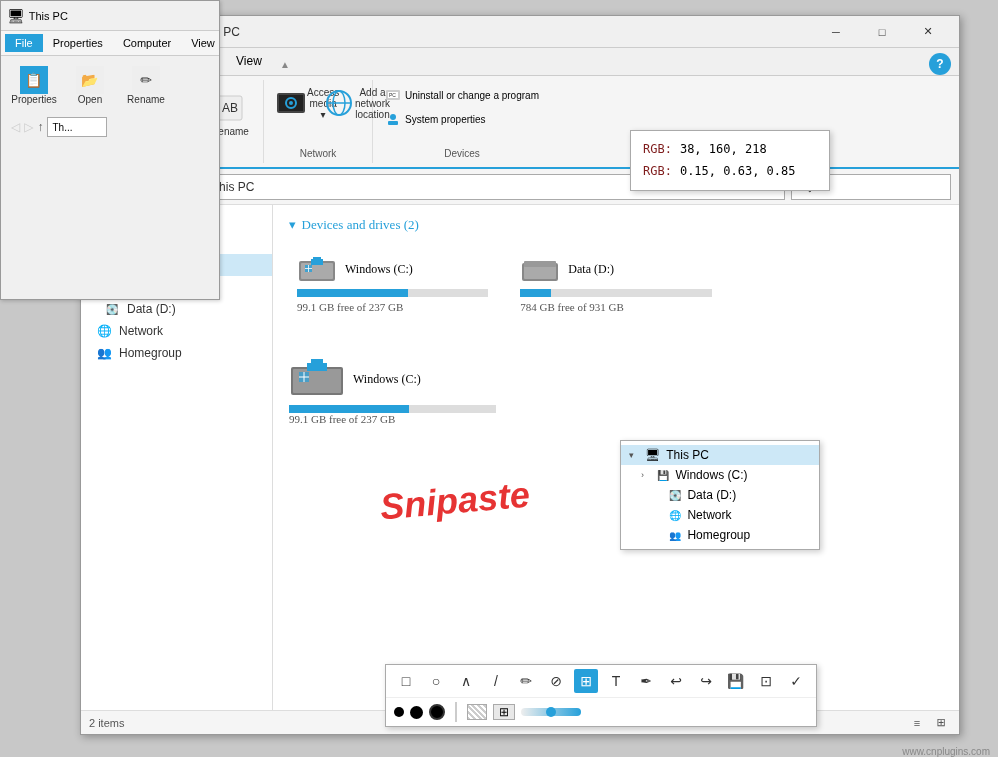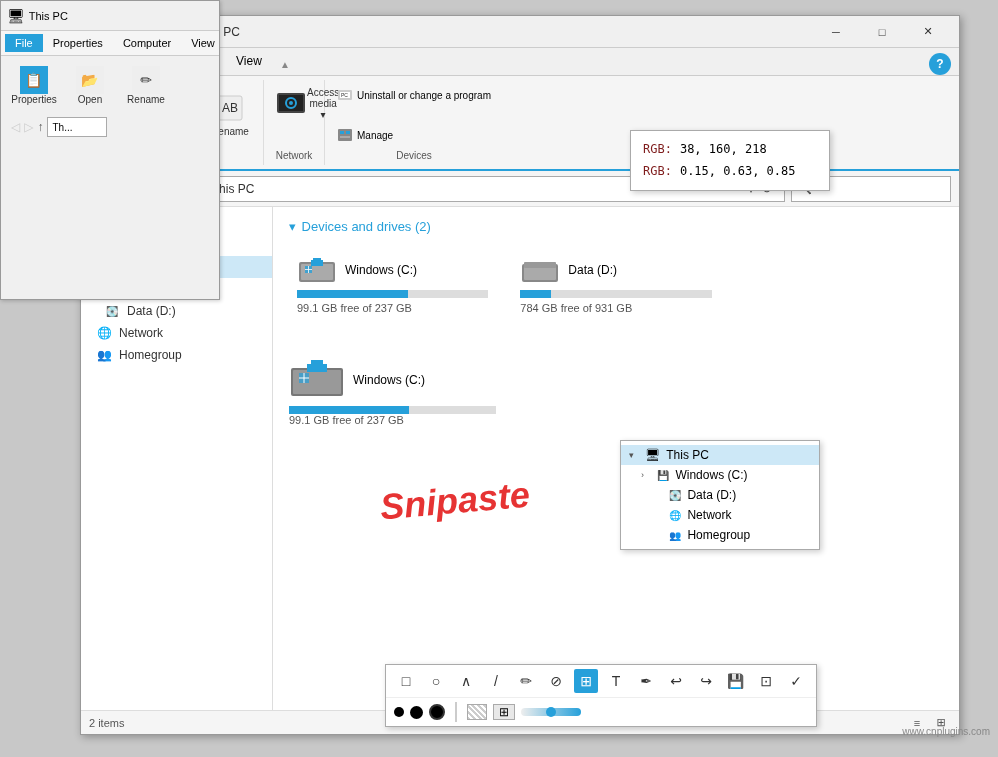--- a/index.html
+++ b/index.html
@@ -214,20 +214,21 @@
     .sidebar-section { padding: 6px 8px 2px 8px; font-size: 11px; color: #0066cc; cursor: pointer; display: flex; align-items: center; gap: 4px; }
     .sidebar-icon { width: 16px; height: 16px; display: flex; align-items: center; justify-content: center; flex-shrink: 0; }
     .indent-1 { padding-left: 24px; }
 
     
     .content-pane {
       flex: 1;
       background: white;
       padding: 12px 16px;
       overflow-y: auto;
+      font-family: Liberation Serif, serif;
     }
     .section-header {
       color: #26A0DA;
       font-size: 13px;
       font-weight: normal;
       margin-bottom: 12px;
       display: flex; align-items: center; gap: 6px;
     }
     .section-header::before { content: '▾'; }
     .devices-grid {
@@ -378,21 +379,21 @@
     .color-slider {
       width: 60px; height: 8px;
       background: linear-gradient(to right, #eee, #26A0DA);
       border-radius: 4px;
       position: relative;
     }
 
     
     .watermark {
       position: absolute;
-      bottom: 20px;
+      bottom: 0;
       right: 8px;
       font-size: 10px;
       color: #888;
       z-index: 300;
       text-align: right;
     }
 
     
     .back-window {
       position: absolute;
@@ -566,47 +567,55 @@
           <div class="ribbon-icon" style="margin-bottom:2px;">
             <svg width="32" height="32" viewBox="0 0 32 32">
                 <rect x="2" y="6" width="28" height="20" rx="2" fill="#444"></rect>
                 <rect x="4" y="8" width="24" height="16" fill="#222"></rect>
                 <circle cx="16" cy="16" r="5" fill="none" stroke="#26A0DA" stroke-width="2"></circle>
                 <circle cx="16" cy="16" r="2" fill="#26A0DA"></circle>
               </svg>
           </div>
           <span>Access media ▾</span>
         </div>
+        <div class="ribbon-btn-small">
+          <div class="ribbon-icon">
+            <svg width="32" height="32" viewBox="0 0 32 32">
+                <circle cx="16" cy="16" r="12" fill="none" stroke="#26A0DA" stroke-width="2"></circle>
+                <ellipse cx="16" cy="16" rx="6" ry="12" fill="none" stroke="#26A0DA" stroke-width="1.5"></ellipse>
+                <line x1="4" y1="16" x2="28" y2="16" stroke="#26A0DA" stroke-width="1.5"></line>
+              </svg>
+          </div>
+          <span>Add a network location</span>
+        </div>
       </div>
       <div class="ribbon-group-label">Network</div>
     </div>
 
     <div class="ribbon-group">
       <div class="ribbon-group-buttons">
-        <div style="display:flex;flex-direction:column;gap:18px;">
+        <div style="display:flex;flex-direction:column;gap:2px;">
           <div style="display:flex;align-items:center;gap:4px;padding:3px 4px;cursor:pointer;border-radius:2px;">
             <div style="width:16px;height:16px;display:flex;align-items:center;justify-content:center;">
               <svg width="16" height="16" viewBox="0 0 16 16">
                   <rect x="1" y="3" width="14" height="10" rx="1" fill="#ccc"></rect>
                   <rect x="3" y="5" width="10" height="6" fill="white"></rect>
                   <text x="4" y="10" font-size="5" fill="#333">PC</text>
                 </svg>
             </div>
             <span style="font-size:10px;">Uninstall or change a program</span>
           </div>
           <div style="display:flex;align-items:center;gap:4px;padding:3px 4px;cursor:pointer;border-radius:2px;">
             <div style="width:16px;height:16px;">
               <svg width="16" height="16" viewBox="0 0 16 16">
-                  <rect x="1" y="2" width="14" height="12" rx="1" fill="#888"></rect>
-                  <rect x="3" y="4" width="4" height="3" fill="#26A0DA"></rect>
-                  <rect x="9" y="4" width="4" height="3" fill="#26A0DA"></rect>
-                  <rect x="3" y="9" width="10" height="2" fill="#aaa"></rect>
+                  <circle cx="8" cy="6" r="3" fill="#26A0DA"></circle>
+                  <rect x="3" y="10" width="10" height="4" rx="1" fill="#26A0DA"></rect>
                 </svg>
             </div>
-            <span style="font-size:10px;">Manage</span>
+            <span style="font-size:10px;">System properties</span>
           </div>
         </div>
       </div>
       <div class="ribbon-group-label">Devices</div>
     </div>
   </div>
 
   <div class="address-bar-area">
     <div class="nav-btn disabled">◁</div>
     <div class="nav-btn disabled">▷</div>

